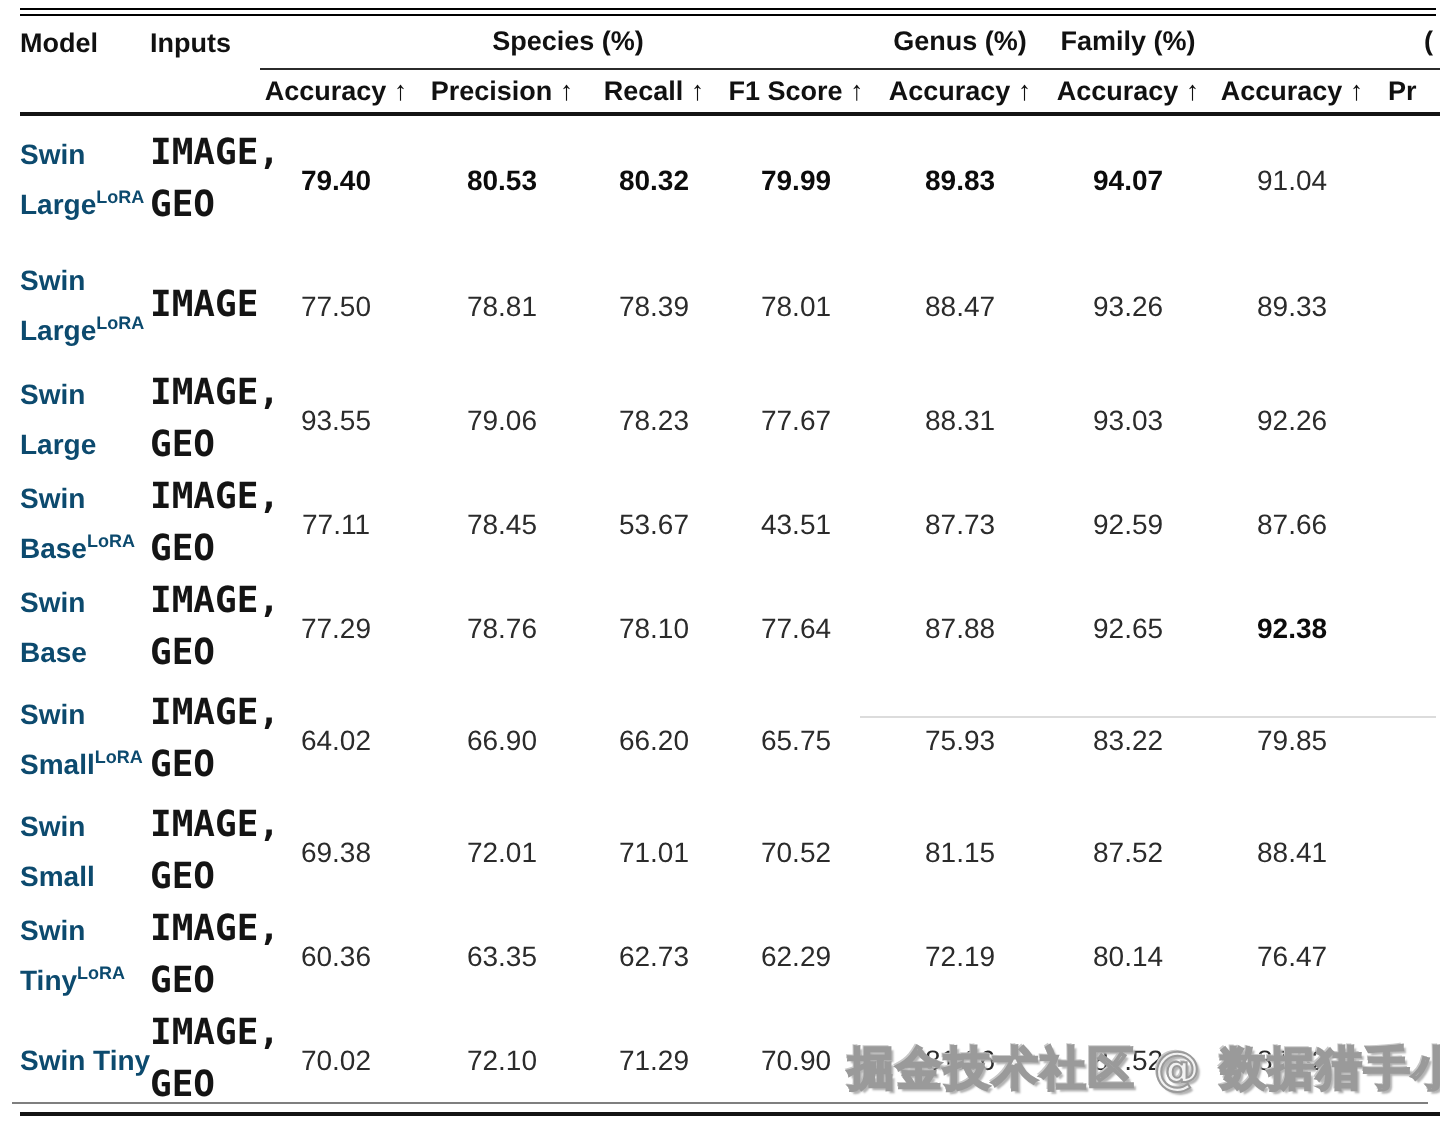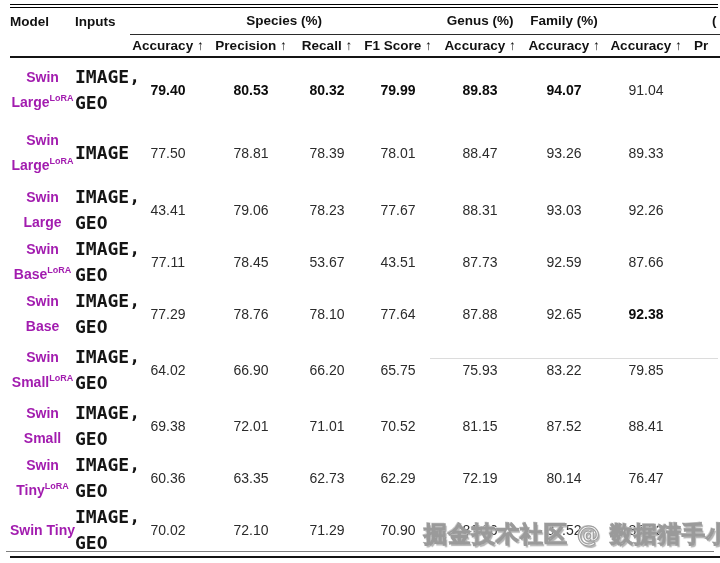--- a/index.html
+++ b/index.html
@@ -15,21 +15,21 @@
   tr.grouprow{height:26px;}
   tr.grouprow th{font-size:13.5px;font-weight:bold;color:#111;}
   th.h-left{text-align:left;}
   th.h-group{border-bottom:1.5px solid #2b2b2b;}
   th.h-clip{border-bottom:1.5px solid #2b2b2b;text-align:left;padding-left:26px;overflow:visible;white-space:nowrap;}
 
   tr.subrow{height:23px;}
   tr.subrow th{font-size:13.5px;font-weight:bold;color:#111;border-bottom:2px solid #141414;white-space:nowrap;}
   tr.subrow th.h-pr{text-align:left;padding-left:8px;}
 
-  td.model{text-align:center;font-weight:bold;font-size:14px;color:#a21caf;}
+  td.model{text-align:left;font-weight:bold;font-size:14px;color:#0c4a6e;}
   td.model .ml{line-height:25px;white-space:nowrap;}
   td.model sup{font-size:9px;line-height:0;}
   td.inputs{text-align:left;font-family:"DejaVu Sans Mono","Liberation Mono",monospace;font-weight:bold;font-size:18px;color:#141414;}
   td.inputs .il{line-height:26px;white-space:nowrap;}
   td.v{font-size:14px;color:#2b2b2b;font-weight:normal;}
   td.v.b{font-weight:bold;color:#0c0c0c;}
   tbody tr:last-child td{border-bottom:2.5px solid #141414;}
 
   .faintline{position:absolute;top:358px;left:430px;width:288px;border-top:1px solid #dcdcdc;}
 
@@ -126,21 +126,21 @@
       </tr>
       <tr style="height:45px">
         <td class="model">
           <div class="ml">Swin</div>
           <div class="ml"><span>Large</span><sup></sup></div>
         </td>
         <td class="inputs">
           <div class="il">IMAGE,</div>
           <div class="il">GEO</div>
         </td>
-        <td class="v">43.41</td>
+        <td class="v">93.55</td>
         <td class="v">79.06</td>
         <td class="v">78.23</td>
         <td class="v">77.67</td>
         <td class="v">88.31</td>
         <td class="v">93.03</td>
         <td class="v">92.26</td>
         <td class="v"></td>
       </tr>
       <tr style="height:44px">
         <td class="model">

